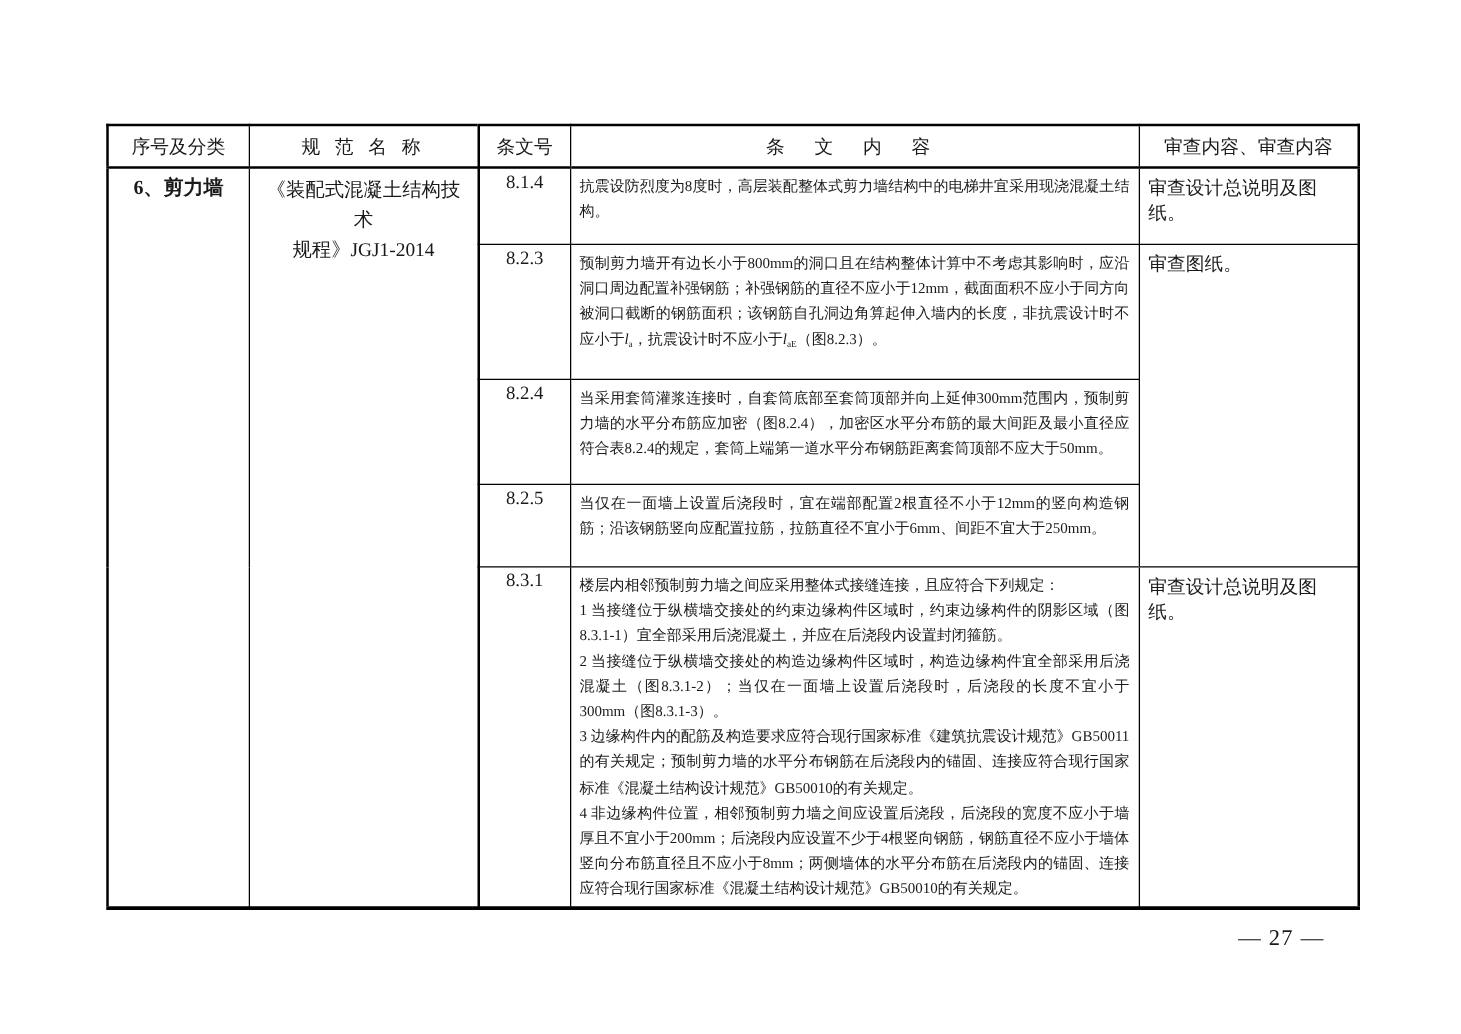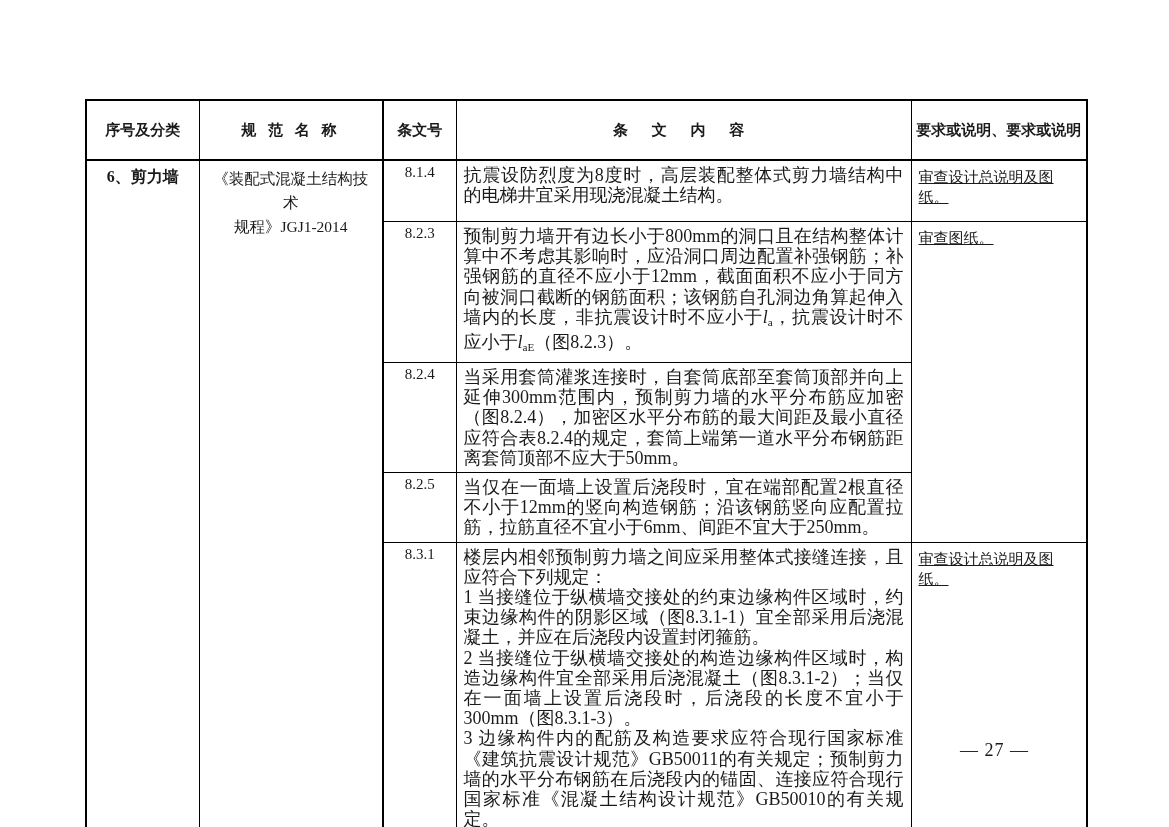--- a/index.html
+++ b/index.html
@@ -26,25 +26,25 @@
   }
   table.review-table col.c1 { width: 113px; }
   table.review-table col.c2 { width: 184px; }
   table.review-table col.c3 { width: 73px;  }
   table.review-table col.c4 { width: 455px; }
   table.review-table col.c5 { width: 176px; }
 
   thead th {
     height: 26px;
     font-size: 15px;
-    font-weight: bold;
+    font-weight: normal;
     text-align: center;
     vertical-align: middle;
     border-bottom: 2px solid #000;
-    padding: 16px 2px;
+    padding: 3px 2px;
     white-space: nowrap;
   }
   th.sp2 { letter-spacing: 4px; }
   th.sp4 { letter-spacing: 10px; }
 
   td {
     vertical-align: top;
     font-size: 15px;
     line-height: 20px;
     padding: 4px 7px;
@@ -70,40 +70,40 @@
     margin-top: 12px;
   }
   td.code {
     text-align: center;
     padding-top: 1px;
     font-size: 15px;
   }
   td.content {
     text-align: justify;
     white-space: pre-line;
-    font-size: 18px;
+    font-size: 12px;
     line-height: 20.2px;
   }
   td.review {
     font-size: 15px;
     line-height: 20px;
     padding-top: 6px;
-    text-decoration: underline;
   }
   td.content sub {
     font-size: 0.62em;
     vertical-align: -0.3em;
     letter-spacing: 0;
   }
   td.content i { font-style: italic; }
 
   .page-number {
     position: absolute;
     left: 960px; top: 740px;
     width: 130px;
+    text-align: center;
     font-size: 18px;
     letter-spacing: 1px;
     color: #1a1a1a;
     white-space: nowrap;
   }
   
   tr.r1 td { height: 50px; }
   tr.r2 td { height: 99px; }
   tr.r3 td { height: 75px; margin-top: 40px; }
   tr.r4 td { height: 57px; margin-top: 30px; }
@@ -120,21 +120,21 @@
         <col class="c3">
         <col class="c4">
         <col class="c5">
     </colgroup>
     <thead>
       <tr>
         <th class="v-thin-r">序号及分类</th>
         <th class="v-thick-r sp2">规 范 名 称</th>
         <th class="v-thin-r">条文号</th>
         <th class="v-thin-r sp4">条 文 内 容</th>
-        <th>要求或说明、要求或说明</th>
+        <th>审查内容、审查内容</th>
       </tr>
     </thead>
     <tbody>
       <tr class="r1">
         <td class="v-thin-r category" rowspan="5">6、剪力墙</td>
         <td class="v-thick-r standard" rowspan="5">《装配式混凝土结构技术
 规程》JGJ1-2014</td>
         <td class="v-thin-r h-row code">8.1.4</td>
         <td class="v-thin-r h-row content">抗震设防烈度为8度时，高层装配整体式剪力墙结构中的电梯井宜采用现浇混凝土结构。</td>
         <td class="h-row review">审查设计总说明及图纸。</td>

